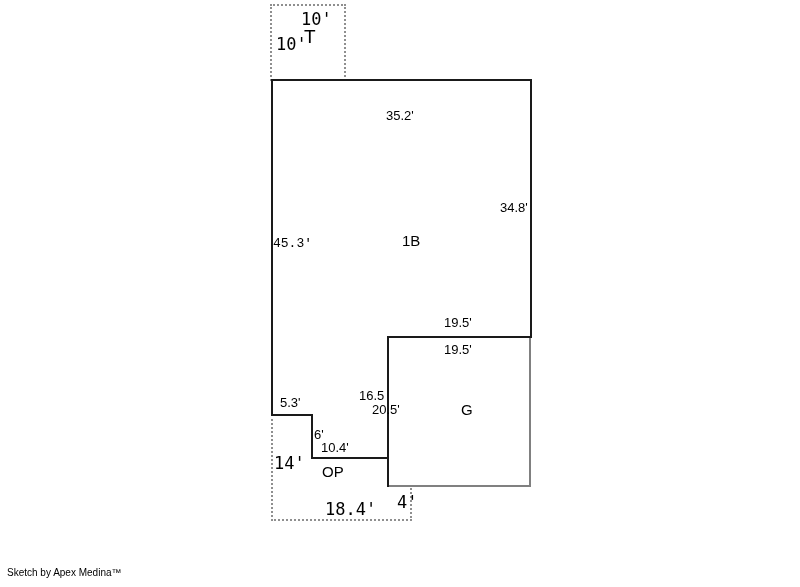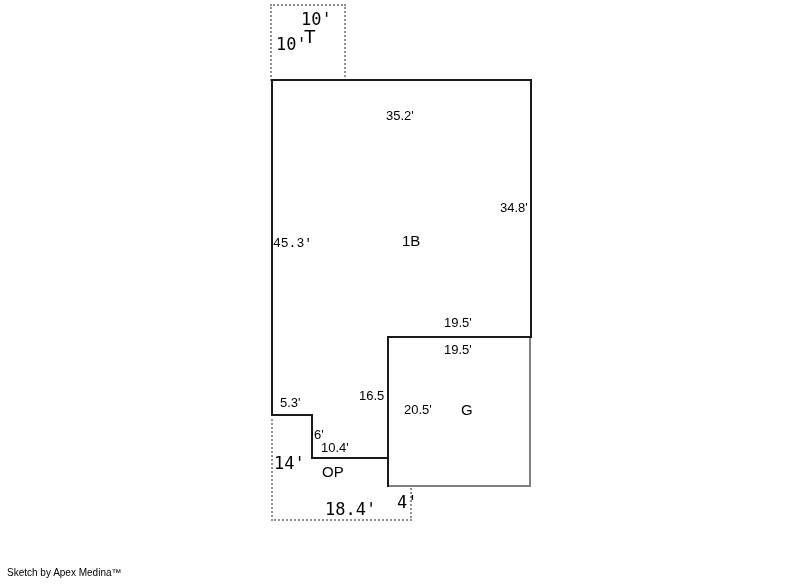--- a/index.html
+++ b/index.html
@@ -51,21 +51,21 @@
   <span class="t-label" style="left:304px;top:27px;">T</span>
 
   <span class="dim" style="left:386px;top:84px;margin-top:25px;">35.2'</span>
   <span class="dim" style="left:500px;top:201px;">34.8'</span>
   <span class="dim" style="left:273px;top:237px;font-family:Liberation Mono, monospace;">45.3'</span>
   <span class="area-label" style="left:402px;top:233px;text-align:center;">1B</span>
   <span class="dim" style="left:444px;top:316px;">19.5'</span>
 
   <span class="dim" style="left:444px;top:343px;">19.5'</span>
   <span class="dim" style="left:359px;top:389px;width:28px;text-align:left;">16.5</span>
-  <span class="dim" style="left:404px;top:403px;">20.5'</span>
+  <span class="dim" style="left:372px;top:403px;">20.5'</span>
   <span class="area-label" style="left:461px;top:402px;">G</span>
 
   <span class="dim" style="left:280px;top:396px;">5.3'</span>
   <span class="dim" style="left:314px;top:428px;">6'</span>
   <span class="dim" style="left:321px;top:441px;">10.4'</span>
   <span class="area-label" style="left:322px;top:464px;">OP</span>
   <span class="dim-mono" style="left:274px;top:457px;">14'</span>
   <span class="dim-mono" style="left:325px;top:503px;">18.4'</span>
   <span class="dim-mono" style="left:397px;top:496px;">4'</span>
 

